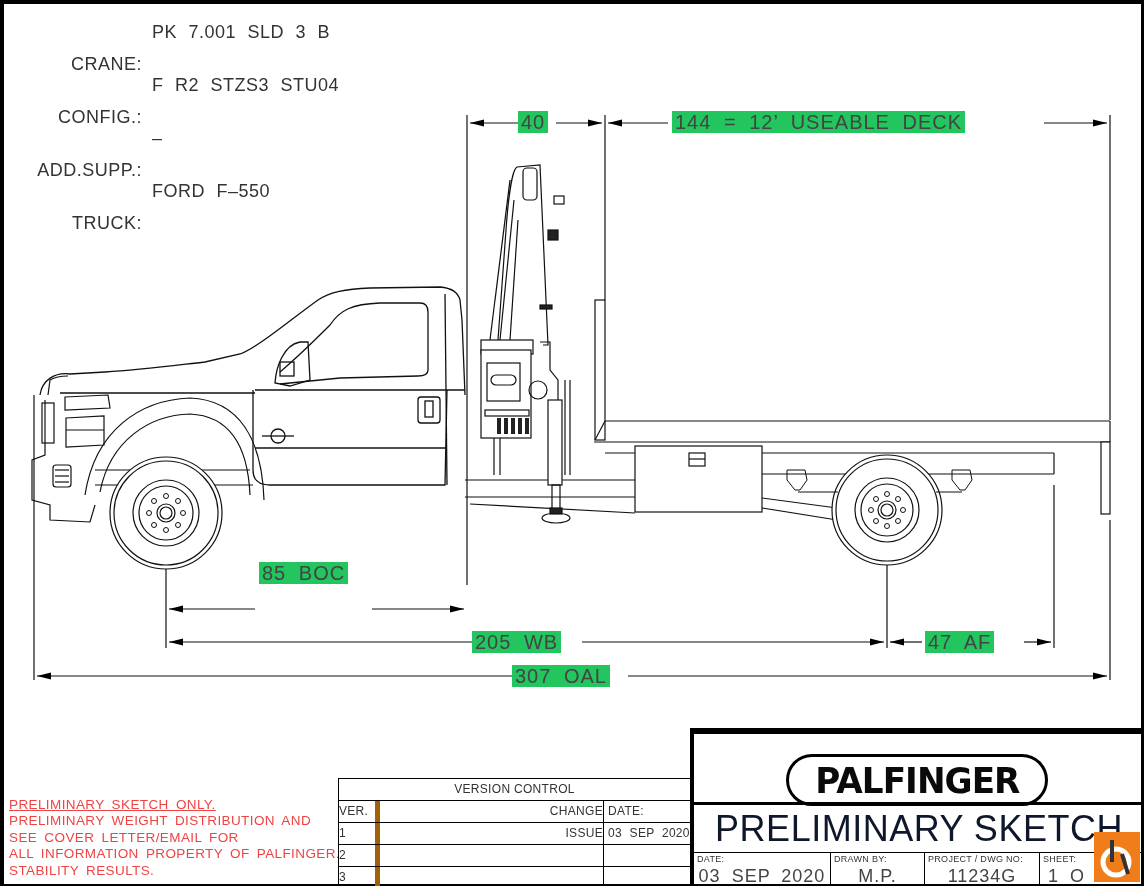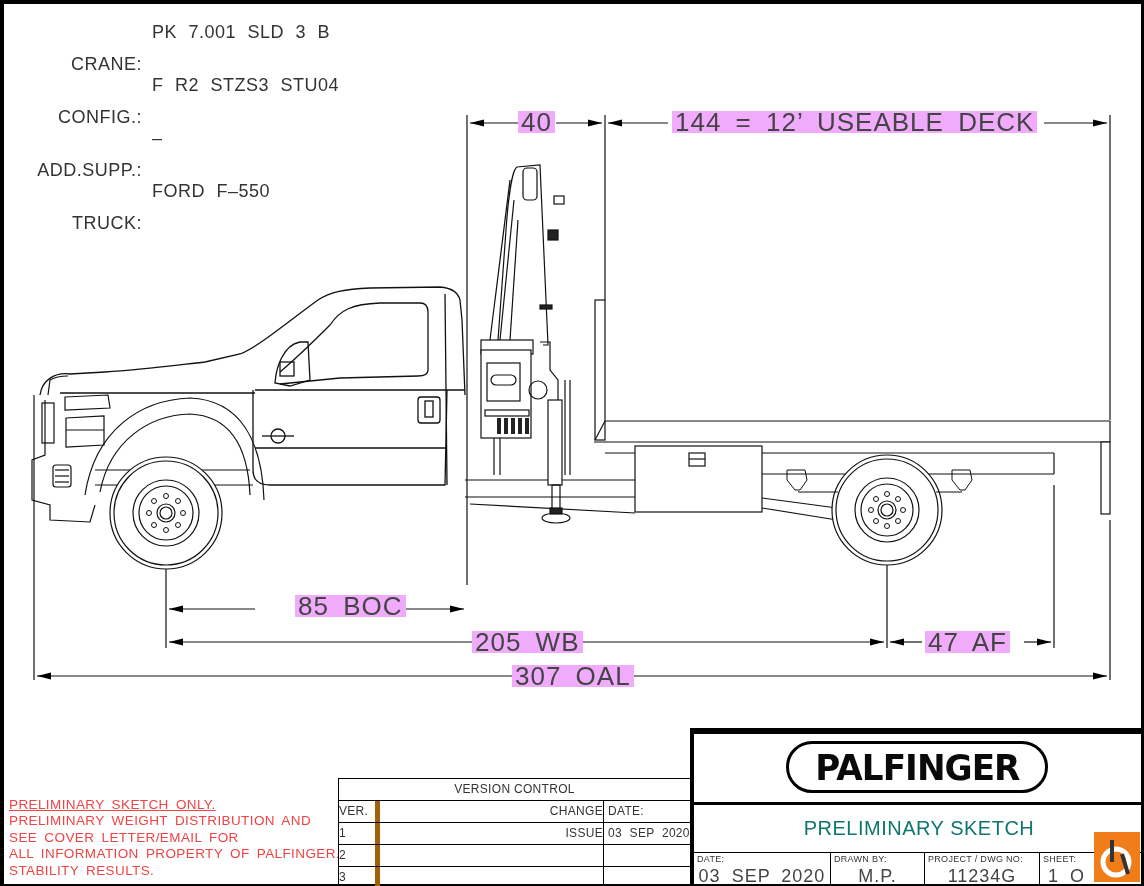--- a/index.html
+++ b/index.html
@@ -5,35 +5,35 @@
   html, body { margin: 0; padding: 0; background: #ffffff; }
   body { width: 1144px; height: 886px; position: relative; overflow: hidden;
          font-family: "Liberation Sans", "DejaVu Sans", sans-serif; color: #1a1a1a; }
   .sheet { position: absolute; left: 0; top: 0; width: 1144px; height: 886px; box-sizing: border-box;
            border-top: 4px solid #000; border-left: 4px solid #000; border-right: 3px solid #000; border-bottom: 2px solid #000; }
   .drawing { position: absolute; left: 0; top: 0; width: 1144px; height: 886px; }
   .spec { position: absolute; left: 20px; top: 22px; font-size: 18px; line-height: 21px; letter-spacing: 0.5px; color: #333; }
   .spec-row { display: flex; white-space: nowrap; }
   .spec-row .lbl { width: 122px; text-align: right; padding-right: 10px; margin-top: 32px; }
   .spec-row .val { word-spacing: 6px; }
-  .dimtext { position: absolute; font-size: 26px; color: #444; letter-spacing: 1px; background: #f0abfc; padding: 0 3px; line-height: 22px; white-space: nowrap; }
+  .dimtext { position: absolute; font-size: 20px; color: #444; letter-spacing: 1px; background: #22c55e; padding: 0 3px; line-height: 22px; white-space: nowrap; }
   .notes { position: absolute; left: 9px; top: 797px; font-size: 13.5px; line-height: 16.4px; color: #ef4444; letter-spacing: 0.4px; word-spacing: 3px; }
   .notes .note-title { text-decoration: underline; }
   .vc { position: absolute; left: 338px; top: 778px; width: 352px; height: 106px; border-left: 1px solid #000; border-top: 1px solid #000; box-sizing: border-box; font-size: 12px; color: #333; letter-spacing: 0.3px; }
   .vc-title { height: 21px; line-height: 21px; text-align: center; border-bottom: 1px solid #000; }
   .vc-row { display: flex; height: 21px; line-height: 21px; border-bottom: 1px solid #000; }
   .vc-row:last-child { border-bottom: none; }
   .vc-ver { width: 36px; border-right: 5px solid #a16207; }
   .vc-change { width: 219px; padding-left: 4px; border-right: 1px solid #000; text-align: right; }
   .vc-date { flex: 1; padding-left: 4px; word-spacing: 4px; }
   .tb { position: absolute; left: 690px; top: 730px; width: 454px; height: 156px; border-left: 4px solid #000; border-top: 4px solid #000; box-sizing: border-box; }
   .tb-logo { height: 68px; border-bottom: 3px solid #000; position: relative; }
-  .tb-logo-pill { position: absolute; left: 92px; top: 7px; width: 262px; height: 52px; border: 3px solid #000; border-radius: 28px; box-sizing: border-box; display: flex; align-items: center; justify-content: center; }
+  .tb-logo-pill { position: absolute; left: 92px; top: 20px; width: 262px; height: 52px; border: 3px solid #000; border-radius: 28px; box-sizing: border-box; display: flex; align-items: center; justify-content: center; }
   .tb-logo-text { font-family: "DejaVu Sans", sans-serif; font-weight: bold; font-size: 36px; letter-spacing: -1px; transform: scaleX(0.95); color: #0a0a0a; }
-  .tb-title { height: 47px; border-bottom: 1px solid #000; text-align: center; font-size: 20px; line-height: 47px; letter-spacing: 0.5px; color: #0f766e; }
+  .tb-title { height: 47px; border-bottom: 1px solid #000; text-align: center; font-size: 36px; line-height: 47px; letter-spacing: 0.5px; color: #0f172a; }
   .tb-fields { display: flex; height: 37px; }
   .tb-field { border-right: 1px solid #000; position: relative; box-sizing: border-box; }
   .tb-field:last-child { border-right: none; }
   .tb-field .flabel { position: absolute; left: 3px; top: 1px; font-size: 9px; color: #333; letter-spacing: 0.3px; }
   .tb-field .fval { position: absolute; left: 0; right: 0; top: 13px; text-align: center; font-size: 18px; color: #444; letter-spacing: 1px; word-spacing: 5px; }
   .watermark { position: absolute; left: 1094px; top: 832px; width: 46px; height: 50px; background: #f07d1a; }
 </style>
 </head>
 <body>
 
@@ -229,21 +229,21 @@
     <span class="val">–</span>
   </div>
   <div class="spec-row">
     <span class="lbl">TRUCK:</span>
     <span class="val">FORD F–550</span>
   </div>
 </div>
 
 <div class="dimtext" style="left:518px; top:111px;">40</div>
 <div class="dimtext" style="left:672px; top:111px; word-spacing:6px;">144 = 12’ USEABLE DECK</div>
-<div class="dimtext" style="left:259px; top:595px; word-spacing:6px;margin-left:36px;">85 BOC</div>
+<div class="dimtext" style="left:259px; top:562px; word-spacing:6px;">85 BOC</div>
 <div class="dimtext" style="left:472px; top:631px; word-spacing:6px;">205 WB</div>
 <div class="dimtext" style="left:925px; top:631px; word-spacing:6px;">47 AF</div>
 <div class="dimtext" style="left:512px; top:665px; word-spacing:6px;">307 OAL</div>
 
 <div class="notes">
   <div class="note-title">PRELIMINARY SKETCH ONLY.</div>
   <div>PRELIMINARY WEIGHT DISTRIBUTION AND</div>
   <div>SEE COVER LETTER/EMAIL FOR</div>
   <div>ALL INFORMATION PROPERTY OF PALFINGER.</div>
   <div>STABILITY RESULTS.</div>

